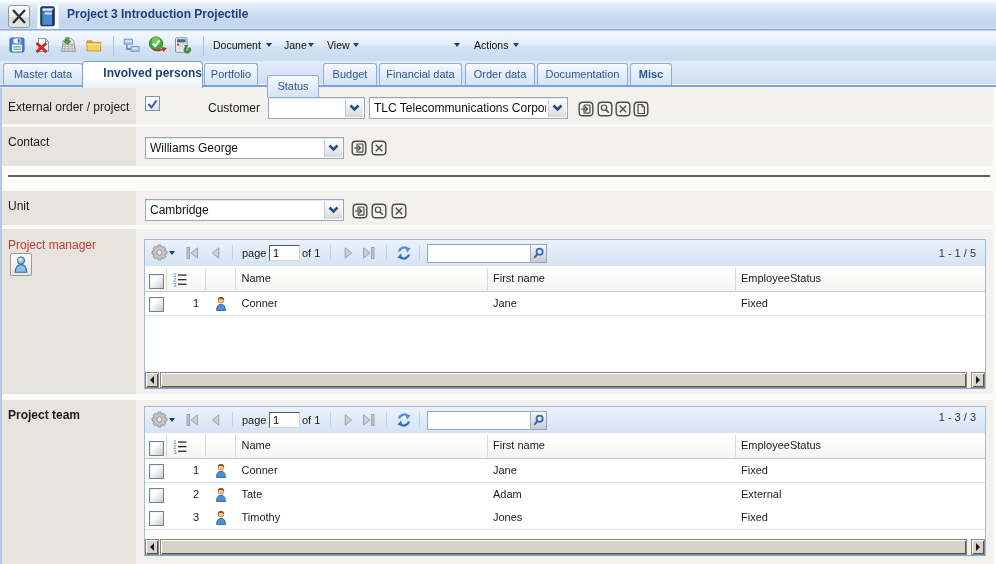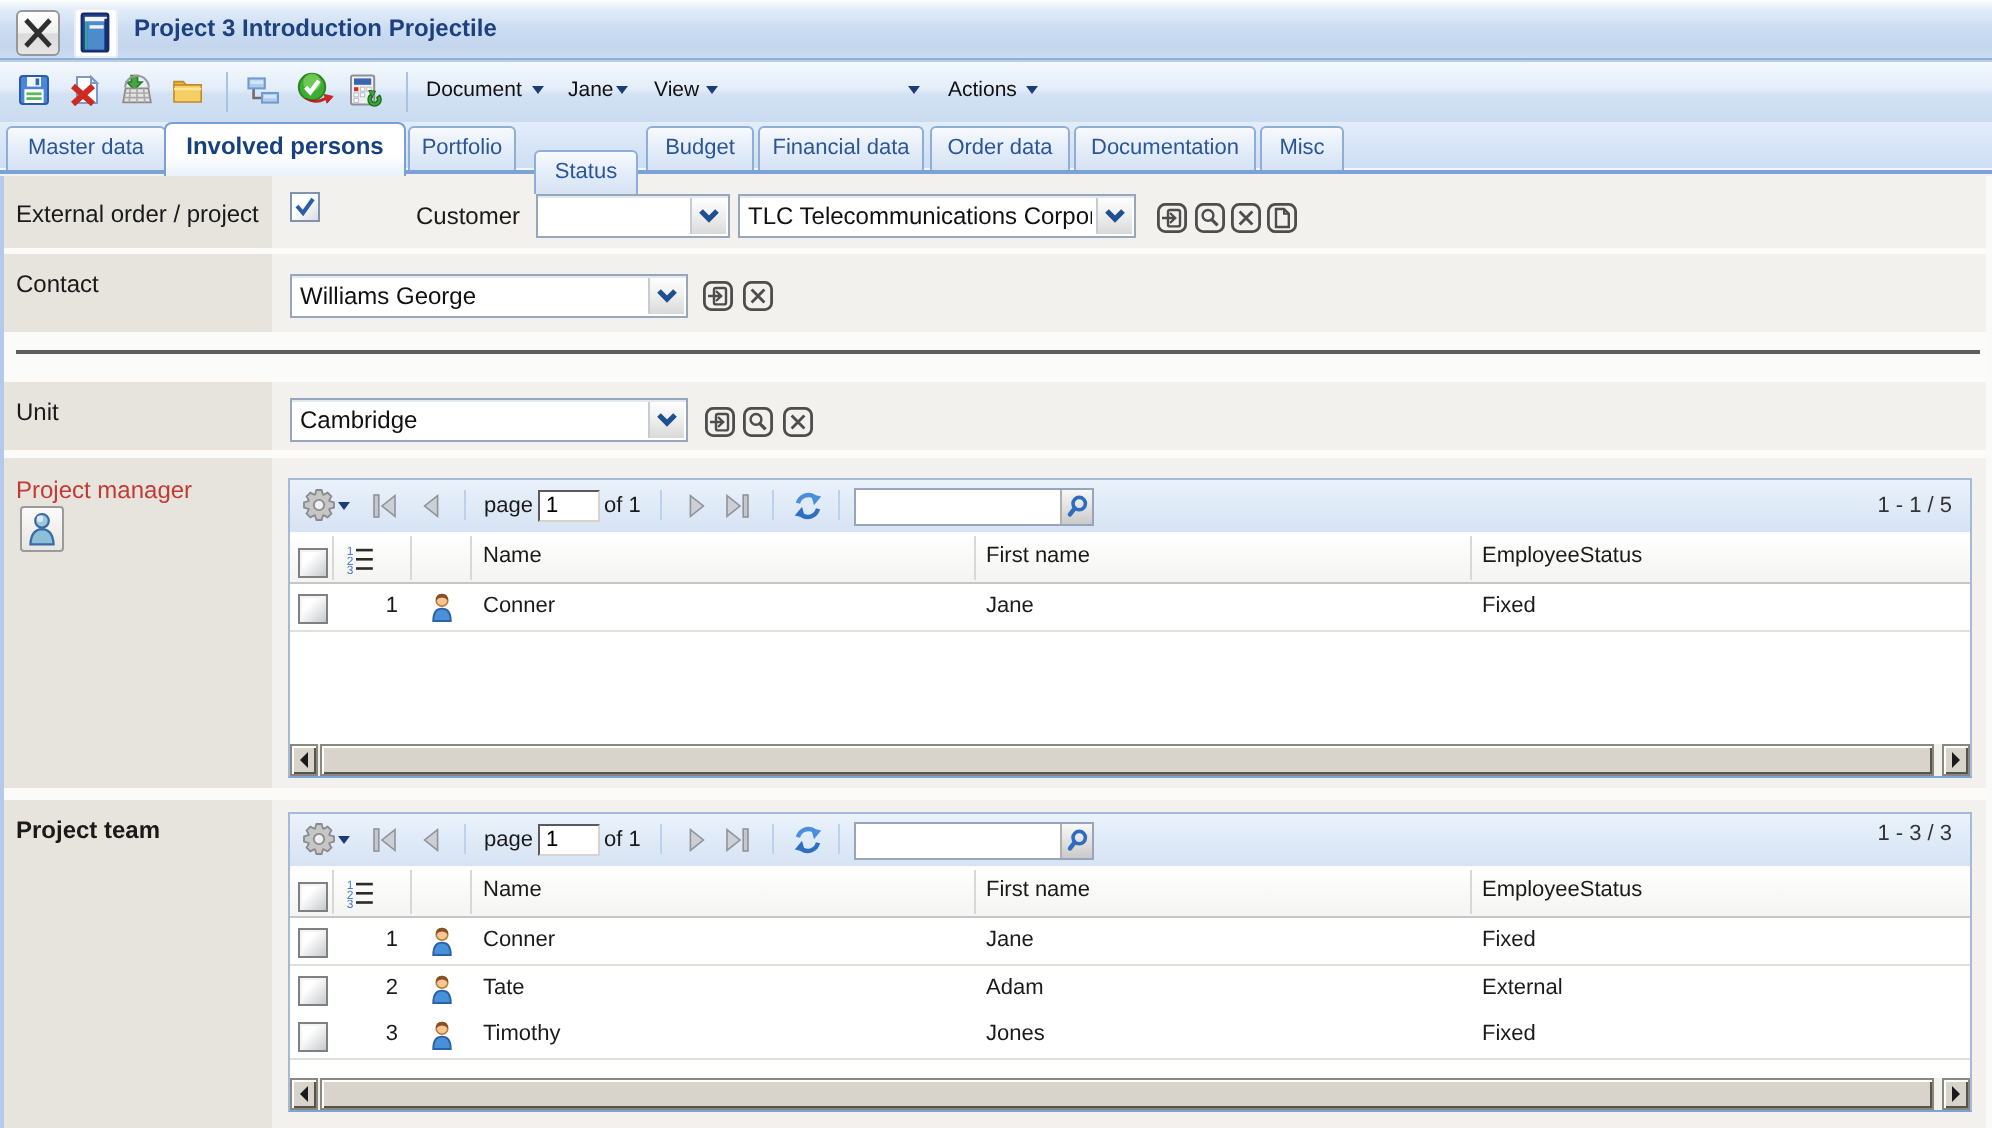--- a/index.html
+++ b/index.html
@@ -172,22 +172,22 @@
 
   <div class="abs" id="tabstrip"></div>
   <div class="abs" id="tabline"></div>
   <div class="abs tab" style="left:3px;width:78px;">Master data</div>
   <div class="abs tab" style="left:204px;width:52px;">Portfolio</div>
   <div class="abs tab" style="left:267px;width:50px;margin-top:12px;">Status</div>
   <div class="abs tab" style="left:323px;width:52px;">Budget</div>
   <div class="abs tab" style="left:379px;width:81px;">Financial data</div>
   <div class="abs tab" style="left:465px;width:68px;">Order data</div>
   <div class="abs tab" style="left:537px;width:89px;">Documentation</div>
-  <div class="abs tab" style="left:630px;width:40px;">Misc</div>
-  <div class="abs" id="tabactive" style="left:82px;width:119px;">Involved persons</div>
+  <div class="abs tab" style="left:630px;width:40px;font-weight:bold;">Misc</div>
+  <div class="abs" id="tabactive" style="left:82px;width:119px;text-align:right;">Involved persons</div>
 
   <div class="abs lblcol" style="top:88px;height:36px;"></div>
   <div class="abs lblcol" style="top:127px;height:39px;"></div>
   <div class="abs lblcol" style="top:191px;height:34px;"></div>
   <div class="abs lblcol" style="top:229px;height:165px;"></div>
   <div class="abs lblcol" style="top:400px;height:164px;"></div>
   <div class="abs rowsep" style="top:124px;height:3px;"></div>
   <div class="abs rowsep" style="top:166px;height:25px;"></div>
   <div class="abs rowsep" style="top:225px;height:4px;"></div>
   <div class="abs rowsep" style="top:394px;height:6px;"></div>

